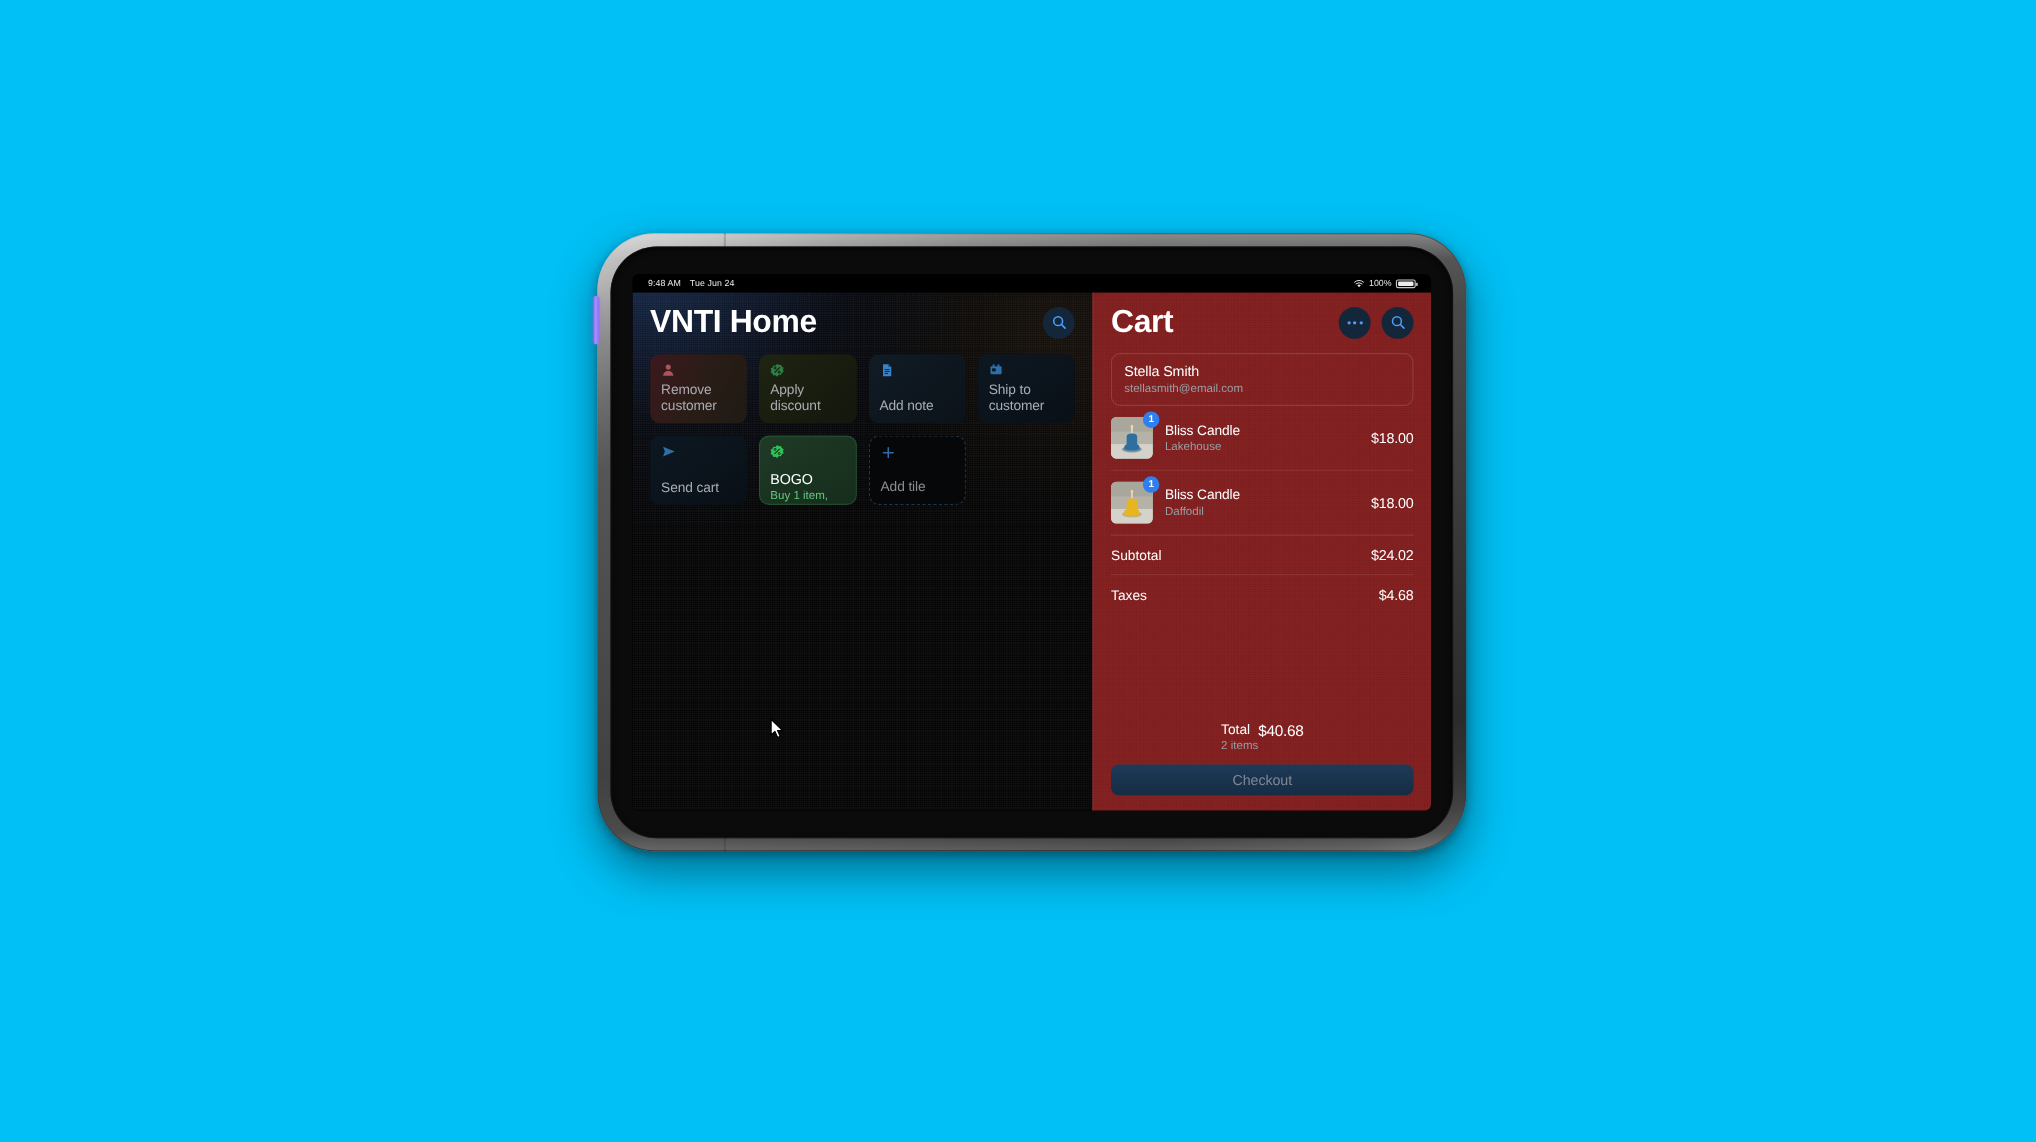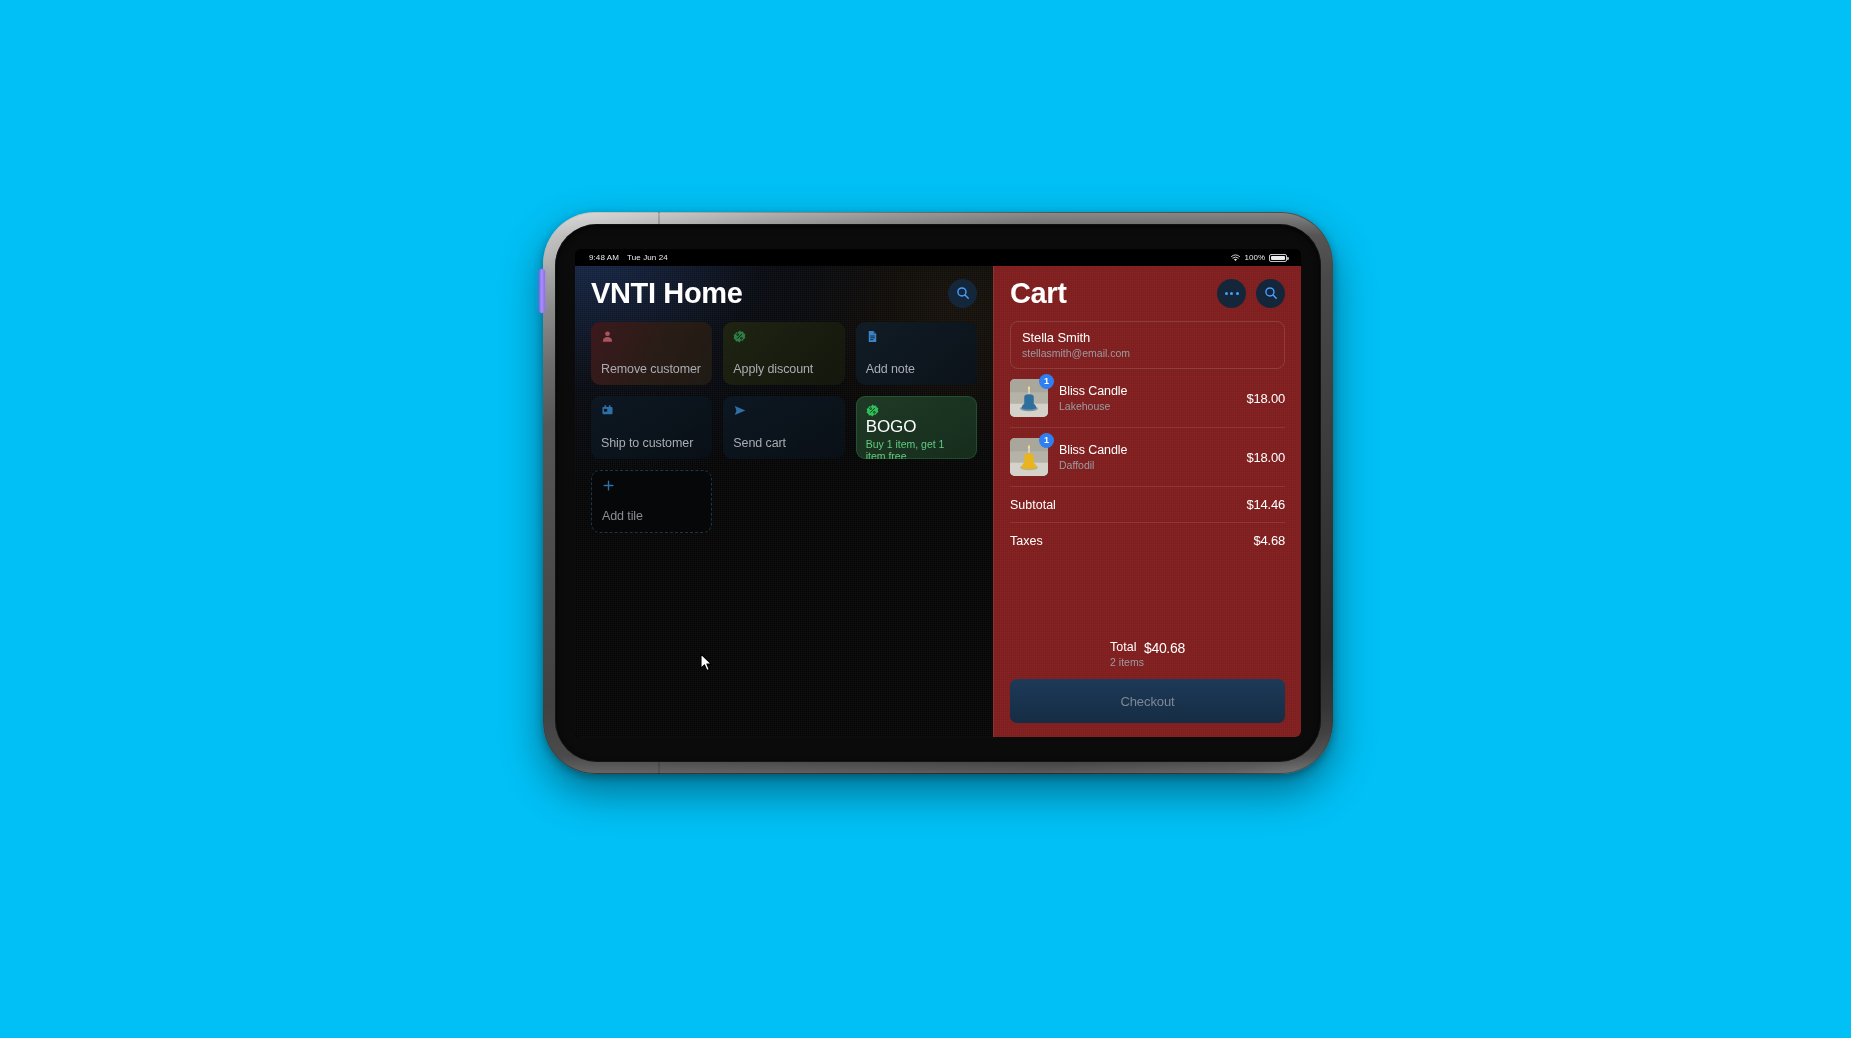--- a/index.html
+++ b/index.html
@@ -204,21 +204,21 @@
   }
   .round-btn svg { display: block; }
   .dots-row { display:flex; gap: 2.5px; align-items:center; }
   .dots-row i { width: 3px; height: 3px; border-radius:50%; background:#4a9eff; display:block; }
 
   
   .tile-grid {
     position: relative;
     z-index: 3;
     display: grid;
-    grid-template-columns: 1fr 1fr 1fr;
+    grid-template-columns: 1fr 1fr 1fr 1fr;
     gap: 11px 11px;
     padding-top: 2px;
   }
   .tile {
     position: relative;
     height: 63px;
     border-radius: 9px;
     padding: 8px 10px 9px 10px;
     display: flex;
     flex-direction: column;
@@ -252,21 +252,21 @@
   .tile.v-olive {
     background: linear-gradient(135deg, rgba(34,40,20,0.82) 0%, rgba(22,26,14,0.7) 100%), #0e0f0a;
   }
   .tile.v-darkblue {
     background: linear-gradient(150deg, rgba(14,26,38,0.82) 0%, rgba(9,16,23,0.75) 100%), #090d11;
   }
   .tile.v-green-active {
     background: linear-gradient(150deg, #1f3a26 0%, #1a3321 55%, #162c1c 100%);
     box-shadow: inset 0 0 0 1px rgba(70,180,100,0.22);
   }
-  .tile.v-green-active .tile-label { color: #ffffff; font-size: 17px; }
+  .tile.v-green-active .tile-label { color: #ffffff; font-size: 13px; margin-top: 12px; }
   .tile.v-green-active .tile-sub { color: #63c97f; }
   .tile.v-add {
     background: #060708;
     border: 1px dashed rgba(70,120,160,0.42);
   }
   .tile.v-add .tile-label { color: #8a8d93; }
 
   
   .right-panel {
     flex: 1;
@@ -355,21 +355,21 @@
     justify-content: center;
     padding-bottom: 11px;
   }
   .gt-label { font-size: 12.5px; color: #ffffff; font-weight: normal; }
   .gt-count { font-size: 10.5px; color: #9a9da3; margin-top: 2px; }
   .gt-value { font-size: 14px; color: #ffffff; letter-spacing: -0.3px; }
 
   .checkout-btn {
     display: block;
     width: 100%;
-    height: 44px;
+    height: 28px;
     border: none;
     border-radius: 7px;
     background: linear-gradient(180deg, #1c3category 0%, #17304a 100%);
     background: linear-gradient(180deg, #1d3a58 0%, #162c44 100%);
     color: #7e8894;
     font-size: 13px;
     font-family: "Liberation Sans", sans-serif;
     letter-spacing: -0.1px;
     cursor: pointer;
     margin-bottom: 14px;
@@ -595,21 +595,21 @@
               </div>
               <div class="li-text">
                 <div class="li-title">Bliss Candle</div>
                 <div class="li-variant">Daffodil</div>
               </div>
               <div class="li-price">$18.00</div>
             </div>
 
             <div class="totals-row">
               <div class="totals-label">Subtotal</div>
-              <div class="totals-value">$14.46</div>
+              <div class="totals-value">$24.02</div>
             </div>
 
             <div class="totals-row">
               <div class="totals-label">Taxes</div>
               <div class="totals-value">$4.68</div>
             </div>
 
             <div class="cart-spacer"></div>
 
             <div class="grand-total-row">

